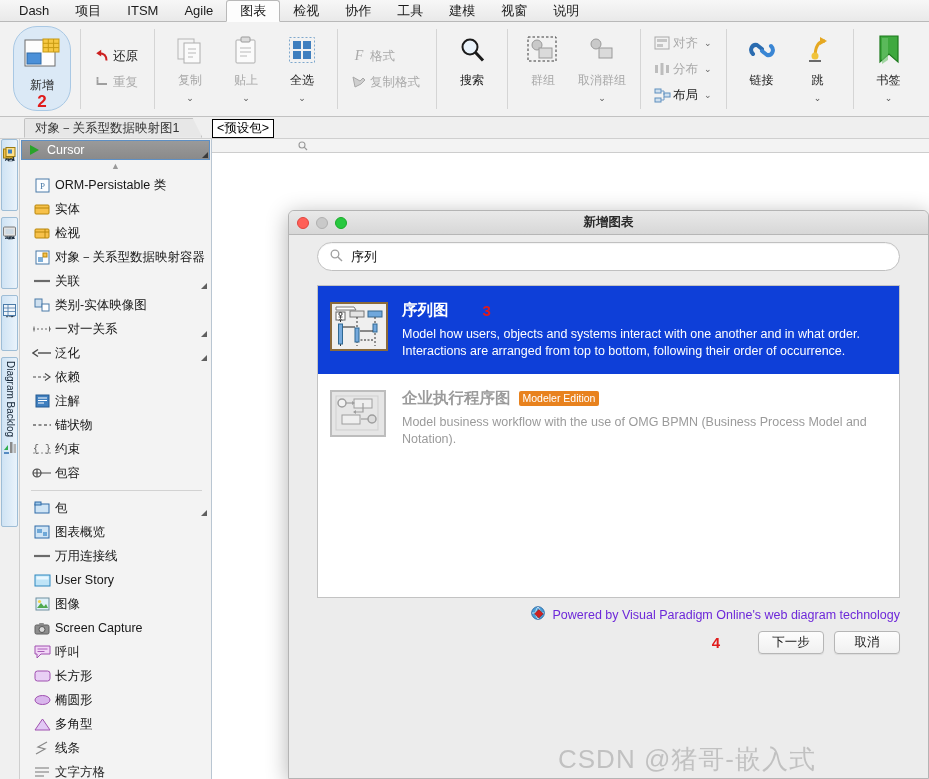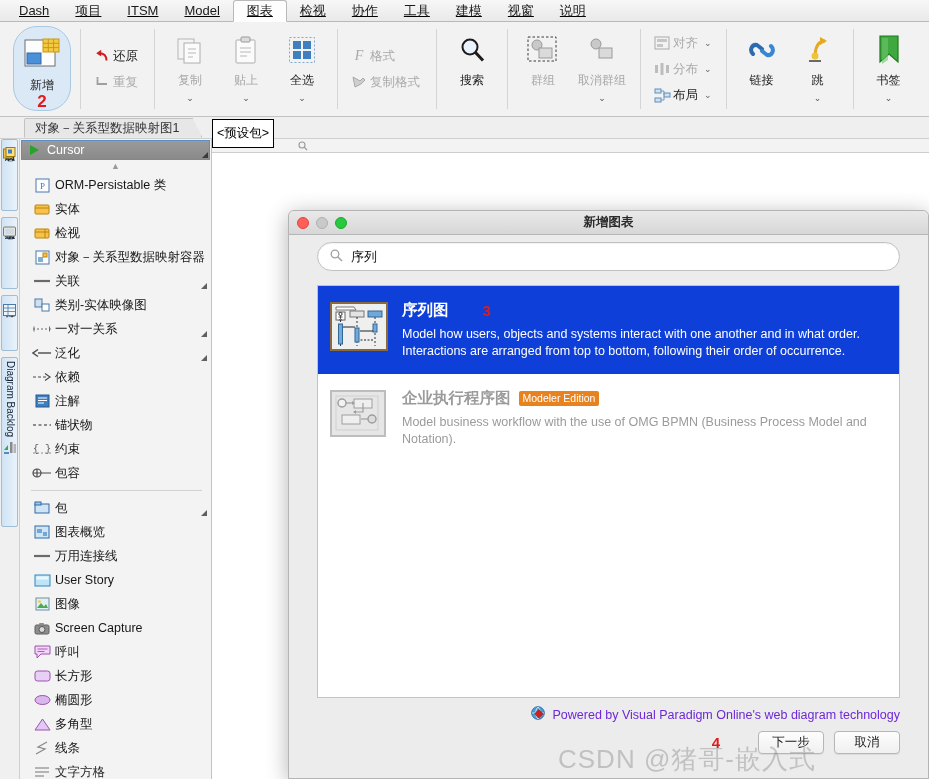--- a/index.html
+++ b/index.html
@@ -8,21 +8,21 @@
     width:929px; height:779px;
     font-family:"Liberation Sans","DejaVu Sans",sans-serif;
     background:#f1f1f1; overflow:hidden; position:relative;
     -webkit-font-smoothing:antialiased;
   }
 
   
   .menubar{
     height:22px; background:linear-gradient(#f7f7f7,#e9e9e9);
     border-bottom:1px solid #b9b9b9; display:flex; align-items:stretch;
-    padding-left:6px; position:relative; z-index:5;text-decoration:underline;
+    padding-left:6px; position:relative; z-index:5;
   }
   .menu-item{
     padding:0 13px; display:flex; align-items:center; font-size:13px;
     color:#1b1b1b; cursor:default; white-space:nowrap;
   }
   .menu-item.active{
     background:#fdfdfd; border:1px solid #b9b9b9; border-bottom:1px solid #fdfdfd;
     border-radius:3px 3px 0 0; margin-bottom:-1px; position:relative; z-index:6;
   }
 
@@ -102,21 +102,21 @@
   .pitem .ptxt{ margin-left:2px; }
   .pitem .tri{ position:absolute; right:4px; bottom:4px; width:0;height:0;
     border-right:6px solid #5f5f5f; border-top:6px solid transparent; }
   .pdiv{ height:1px; background:#d2d2d2; margin:5px 9px 5px 11px; }
 
   
   .canvas{ flex:1; background:#fff; position:relative; }
   .canvas-top{ height:14px; background:#f3f3f3; border-bottom:1px solid #cdcdcd;
                display:flex; align-items:center; }
   .preset{
-    position:absolute; top:-20px; left:0; height:29px;
+    position:absolute; top:-20px; left:0; height:19px;
     background:#fff; border:1.5px solid #000; display:flex; align-items:center;
     padding:0 4px; font-size:12.5px; color:#000;
   }
 
   
   .dialog{
     position:absolute; left:288px; top:210px; width:641px; height:569px;
     background:#ececec; border:1px solid #b4b4b4;
     border-radius:6px 6px 0 0; box-shadow:0 4px 22px rgba(0,0,0,.30);
     overflow:hidden;
@@ -136,21 +136,21 @@
   .searchwrap{ padding:7px 28px 14px 28px; }
   .searchbox{
     height:29px; background:#fff; border:1px solid #c0c0c0; border-radius:15px;
     display:flex; align-items:center; padding:0 12px;
     box-shadow:inset 0 1px 1px rgba(0,0,0,.05);
   }
   .searchbox .sval{ font-size:13px; color:#111; margin-left:8px; }
 
   .listbox{
     margin:0 28px; background:#fff; border:1px solid #c3c3c3;
-    height:413px; overflow:hidden;
+    height:313px; overflow:hidden;
   }
   .lrow{ display:flex; padding:14px 12px 14px 12px; }
   .lrow.sel{ background:#0e3fd8; }
   .lrow .licon{ width:58px; height:52px; flex:0 0 58px; margin-right:14px; }
   .lrow .ltexts{ flex:1; min-width:0; }
   .lrow .lname{ font-size:15.5px; font-weight:bold; color:#fff; display:flex; align-items:center; }
   .lrow.un .lname{ color:#9b9b9b; }
   .lrow .num{ color:#e01b1b; font-weight:bold; font-size:15px; margin-left:34px; }
   .badge{
     margin-left:8px; background:#e8821e; color:#fff; font-size:10.5px;
@@ -178,21 +178,21 @@
   }
   .rednum{ position:absolute; color:#e01b1b; font-weight:bold; font-family:"Liberation Sans",sans-serif; }
 </style>
 </head>
 <body>
 
 <div class="menubar">
   <div class="menu-item">Dash</div>
   <div class="menu-item">项目</div>
   <div class="menu-item">ITSM</div>
-  <div class="menu-item">Model</div>
+  <div class="menu-item">Agile</div>
   <div class="menu-item active">图表</div>
   <div class="menu-item">检视</div>
   <div class="menu-item">协作</div>
   <div class="menu-item">工具</div>
   <div class="menu-item">建模</div>
   <div class="menu-item">视窗</div>
   <div class="menu-item">说明</div>
 </div>
 
 <div class="rednum" style="left:257px; top:20px; font-size:17px;">1</div>

